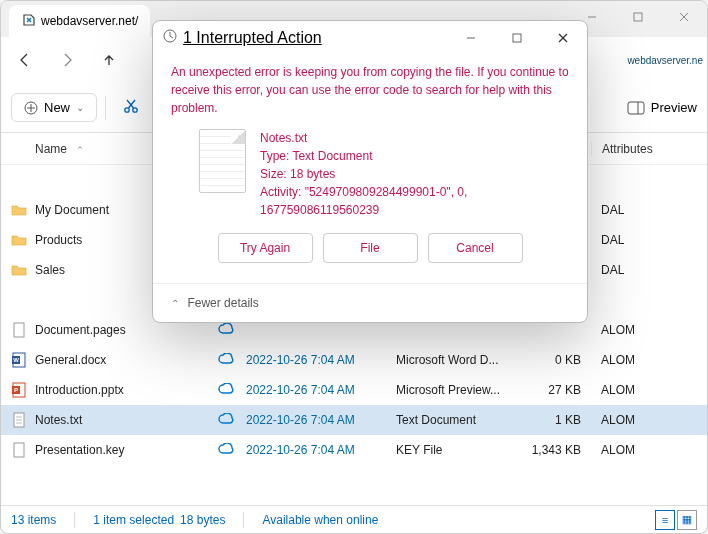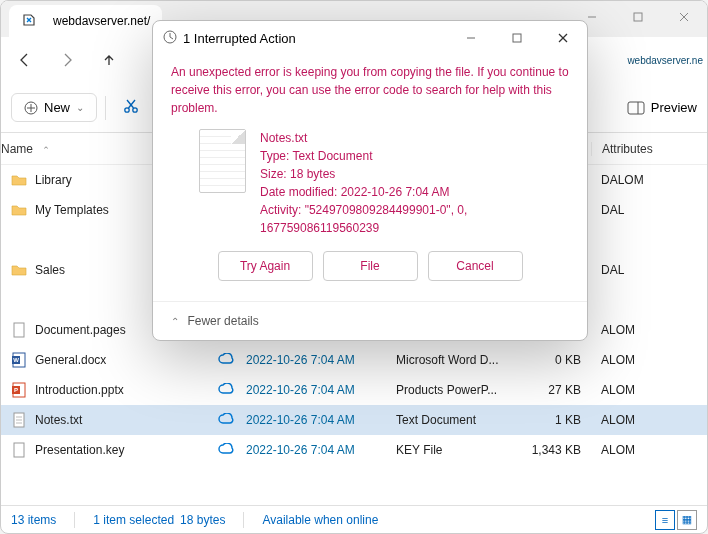--- a/index.html
+++ b/index.html
@@ -24,21 +24,21 @@
   }
   .titlebar {
     display: flex;
     align-items: flex-start;
     height: 36px;
     background: #f0f0f0;
   }
   .tab {
     display: flex;
     align-items: center;
-    gap: 16px;
+    gap: 4px;
     background: #fff;
     border-radius: 8px 8px 0 0;
     padding: 8px 12px;
     margin: 4px 0 0 8px;
     font-size: 12px;
     height: 32px;
   }
   .tab-icon svg { width: 16px; height: 16px; }
   .winctrls {
     margin-left: auto;
@@ -98,21 +98,21 @@
     flex-direction: column;
   }
   .listhead {
     display: flex;
     border-bottom: 1px solid #eee;
     font-size: 12px;
     color: #333;
     height: 32px;
     align-items: center;
   }
-  .col-name { width: 245px; position: relative; }
+  .col-name { width: 245px; padding-left: 34px; position: relative; }
   .col-date { width: 150px; }
   .col-type { width: 115px; }
   .col-size { width: 80px; text-align: right; padding-right: 10px; }
   .col-attr { flex: 1; padding-left: 10px; }
   .listhead .col-attr { border-left: 1px solid #eee; }
   .sort-arrow { color: #888; font-size: 9px; margin-left: 6px; }
   .rows { flex: 1; overflow: auto; }
   .row {
     display: flex;
     height: 30px;
@@ -157,21 +157,22 @@
     z-index: 100;
     display: flex;
     flex-direction: column;
   }
   .dlg-title {
     display: flex;
     align-items: center;
     height: 34px;
     padding: 0 4px 0 10px;
     gap: 6px;
-    font-size: 13px;
+    font-size: 16px;
+    text-decoration: underline;
   }
   .dlg-title .spc { flex: 1; }
   .dlg-winbtn { width: 40px; height: 28px; display:flex; align-items:center; justify-content:center; color:#444; }
   .dlg-body {
     padding: 8px 18px 16px 18px;
     font-size: 12px;
     line-height: 1.5;
     color: #be185d;
   }
   .dlg-body p { margin-bottom: 12px; }
@@ -308,50 +309,50 @@
         <span>Name</span>
         <span class="sort-arrow">⌃</span>
       </div>
       <div class="col-date"></div>
       <div class="col-type"></div>
       <div class="col-size"></div>
       <div class="col-attr">Attributes</div>
     </div>
     <div class="rows" id="rows">
         <div class="row">
-          <div class="cell-name">
-            <span class="ficon">
-              <svg width="16" height="16">
-                <path d="M1 4h5l2 2h7v7H1z" fill="#f8c96a" stroke="#d9a93a" stroke-width="0.6"></path>
-              </svg>
-            </span>
-            <span>Library</span>
-            <span class="cell-status cloud-icon" style="margin-left:auto;padding-right:12px"></span>
-          </div>
           <div class="cell-date"></div>
           <div class="cell-type"></div>
           <div class="cell-size"></div>
           <div class="cell-attr">DALOM</div>
         </div>
         <div class="row">
           <div class="cell-name">
             <span class="ficon">
               <svg width="16" height="16">
                 <path d="M1 4h5l2 2h7v7H1z" fill="#f8c96a" stroke="#d9a93a" stroke-width="0.6"></path>
               </svg>
             </span>
-            <span>My Templates</span>
+            <span>My Document</span>
             <span class="cell-status cloud-icon" style="margin-left:auto;padding-right:12px"></span>
           </div>
           <div class="cell-date"></div>
           <div class="cell-type"></div>
           <div class="cell-size"></div>
           <div class="cell-attr">DAL</div>
         </div>
         <div class="row">
+          <div class="cell-name">
+            <span class="ficon">
+              <svg width="16" height="16">
+                <path d="M1 4h5l2 2h7v7H1z" fill="#f8c96a" stroke="#d9a93a" stroke-width="0.6"></path>
+              </svg>
+            </span>
+            <span>Products</span>
+            <span class="cell-status cloud-icon" style="margin-left:auto;padding-right:12px"></span>
+          </div>
           <div class="cell-date"></div>
           <div class="cell-type"></div>
           <div class="cell-size"></div>
           <div class="cell-attr">DAL</div>
         </div>
         <div class="row">
           <div class="cell-name">
             <span class="ficon">
               <svg width="16" height="16">
                 <path d="M1 4h5l2 2h7v7H1z" fill="#f8c96a" stroke="#d9a93a" stroke-width="0.6"></path>
@@ -415,21 +416,21 @@
                 <rect x="1" y="4" width="8" height="8" fill="#d24726"></rect>
                 <text x="5" y="10" font-size="6" fill="#fff" text-anchor="middle" font-weight="bold">P</text>
               </svg>
             </span>
             <span>Introduction.pptx</span>
             <span class="cell-status cloud-icon" style="margin-left:auto;padding-right:12px"><svg width="16" height="12">
                 <path d="M5 10a4 4 0 0 1 0-8 5 5 0 0 1 9 3 3 3 0 0 1-2 5z" fill="none" stroke="#0078d4" stroke-width="1.4"></path>
               </svg></span>
           </div>
           <div class="cell-date">2022-10-26 7:04 AM</div>
-          <div class="cell-type">Products PowerP...</div>
+          <div class="cell-type">Microsoft Preview...</div>
           <div class="cell-size">27 KB</div>
           <div class="cell-attr">ALOM</div>
         </div>
         <div class="row selected">
           <div class="cell-name">
             <span class="ficon">
               <svg width="16" height="16">
                 <rect x="3" y="1" width="10" height="14" fill="#fff" stroke="#999"></rect>
                 <line x1="5" y1="5" x2="11" y2="5" stroke="#bbb"></line>
                 <line x1="5" y1="8" x2="11" y2="8" stroke="#bbb"></line>
@@ -509,21 +510,20 @@
       </div>
   </div>
   <div class="dlg-body">
     <p>An unexpected error is keeping you from copying the file. If you continue to receive this error, you can use the error code to search for help with this problem.</p>
     <div class="dlg-file">
       <div class="dlg-file-icon"></div>
       <div class="dlg-file-meta">
         <div>Notes.txt</div>
         <div>Type: Text Document</div>
         <div>Size: 18 bytes</div>
-        <div>Date modified: 2022-10-26 7:04 AM</div>
         <div>Activity: "5249709809284499901-0", 0, 167759086119560239</div>
       </div>
     </div>
     <div class="dlg-btns">
       <div class="dlg-btn">Try Again</div>
       <div class="dlg-btn">File</div>
       <div class="dlg-btn">Cancel</div>
     </div>
   </div>
   <div class="dlg-foot">

